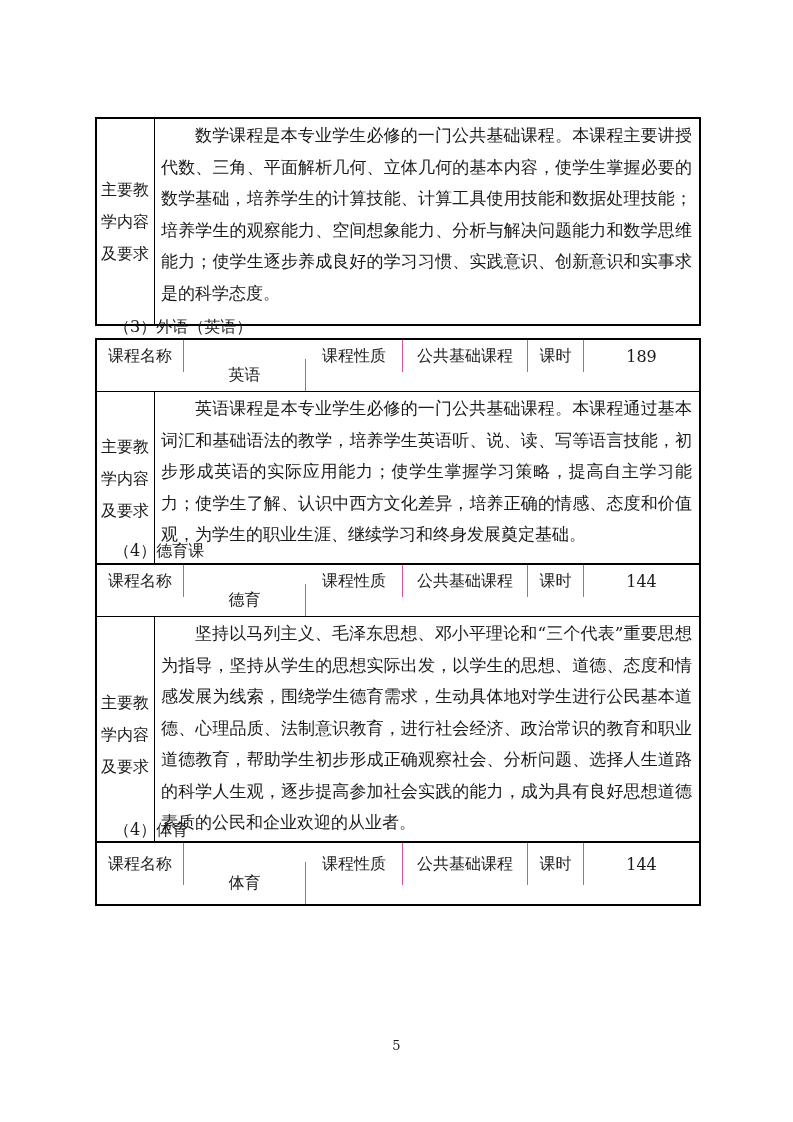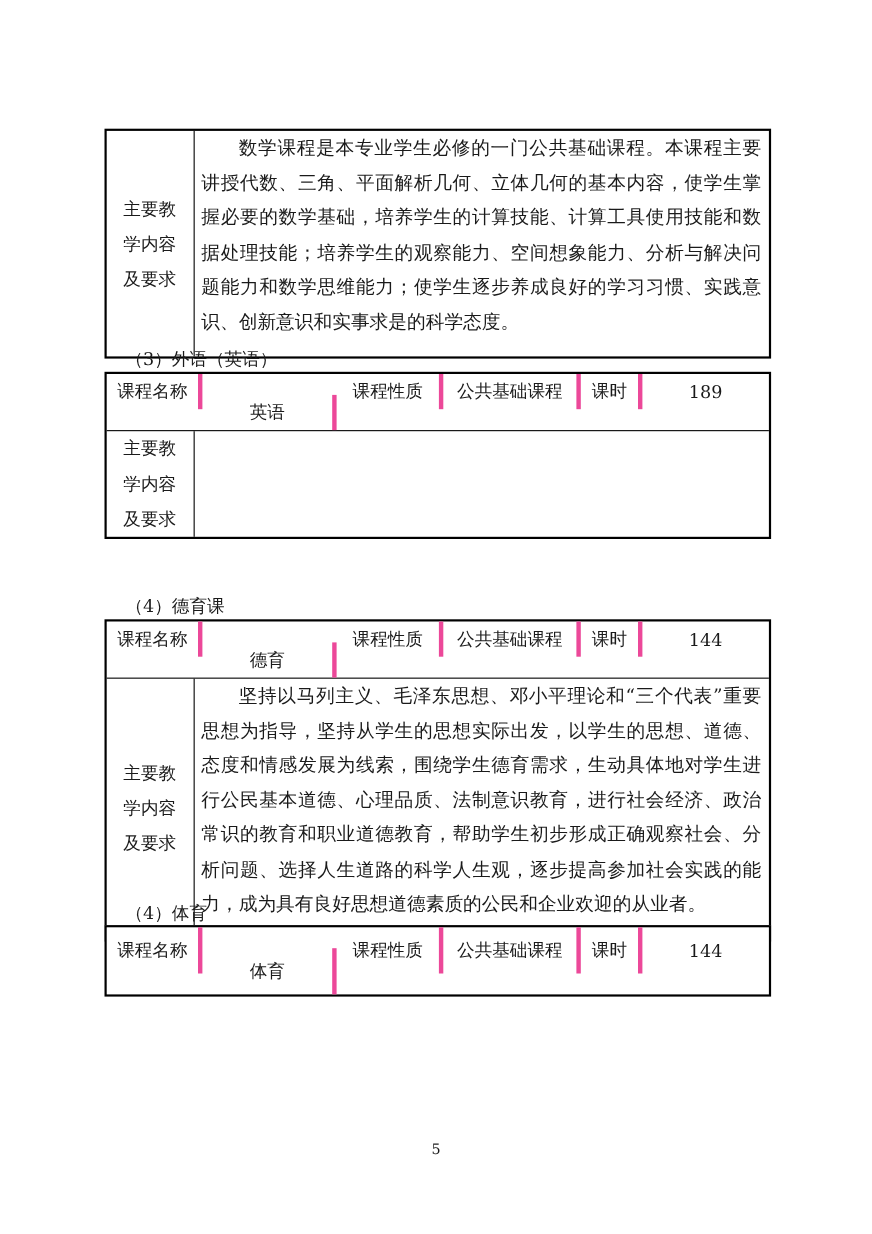--- a/index.html
+++ b/index.html
@@ -17,35 +17,35 @@
     left:95px;
     width:606px;
     border:2px solid #000;
     background:#fff;
   }
   .row { display:flex; align-items:stretch; }
   .row + .row { border-top:1px solid #000; }
   .hcell {
     display:flex; align-items:center; justify-content:center;
     font-size:16px;
-    border-right:4px solid #ec4899;
+    border-right:1px solid #ec4899;
     height:32px;
     text-align:center;
     white-space:nowrap;
   }
   .pe-row .hcell { height:42px; }
   .hcell:last-child { border-right:none; }
   .c1 { width:87px; }
   .c2 { width:122px;margin-top:19px; }
   .c3 { width:97px; }
   .c4 { width:125px; }
   .c5 { width:56px; }
   .c6 { flex:1; }
   .label-cell {
-    width:80px;
+    width:58px;
     display:flex; align-items:center; justify-content:center;
     border-right:1px solid #000;
     font-size:16px;
   }
   .wrap3 {
     display:inline-block;
     width:3.05em;
     line-height:2.0;
     text-align:left;
     word-break:break-all;
@@ -97,20 +97,21 @@
       <div class="hcell c2">英语</div>
       <div class="hcell c3">课程性质</div>
       <div class="hcell c4">公共基础课程</div>
       <div class="hcell c5">课时</div>
       <div class="hcell c6">189</div>
     </div>
     <div class="row">
       <div class="label-cell">
         <span class="wrap3">主要教学内容及要求</span>
       </div>
+      <div class="content-cell">英语课程是本专业学生必修的一门公共基础课程。本课程通过基本词汇和基础语法的教学，培养学生英语听、说、读、写等语言技能，初步形成英语的实际应用能力；使学生掌握学习策略，提高自主学习能力；使学生了解、认识中西方文化差异，培养正确的情感、态度和价值观，为学生的职业生涯、继续学习和终身发展奠定基础。</div>
     </div>
   </div>
 
   <div class="heading" style="top:541px;">（4）德育课</div>
 
   <div class="tbl" style="top:563px;">
     <div class="row">
       <div class="hcell c1">课程名称</div>
       <div class="hcell c2">德育</div>
       <div class="hcell c3">课程性质</div>

